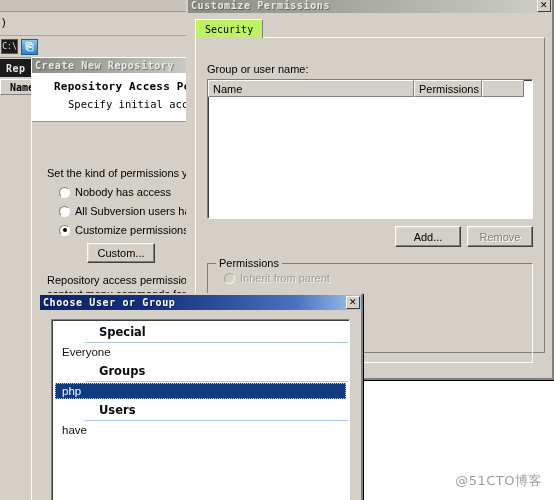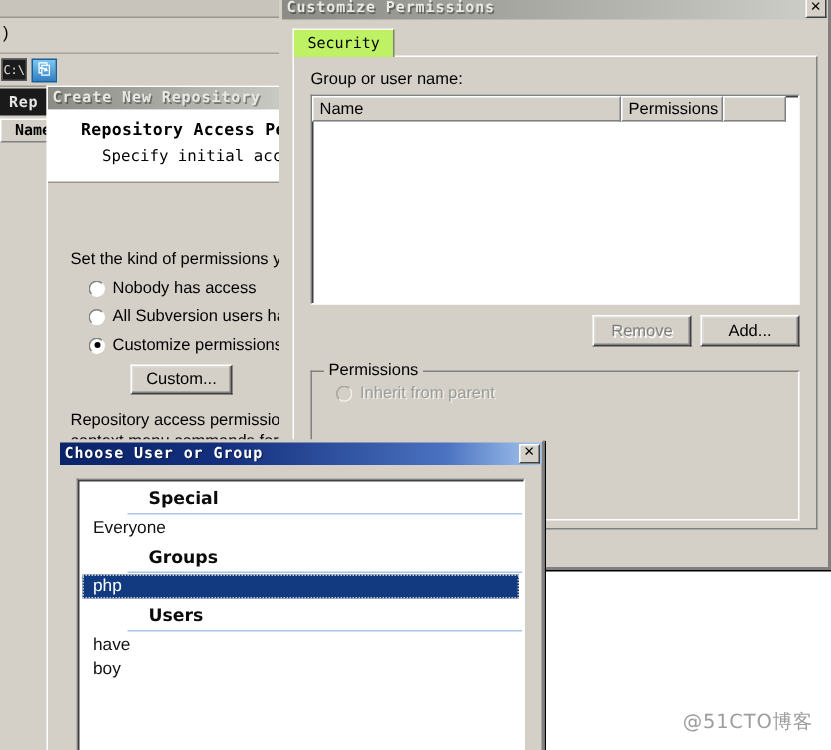--- a/index.html
+++ b/index.html
@@ -286,21 +286,21 @@
     box-sizing: border-box;
     text-align: right;
   }
   .tabpane {
     border: 1px solid #ffffff;
     border-right-color: #808080;
     border-bottom-color: #808080;
     background: #d4d0c8;
     height: 316px;
     margin-top: -1px;
-    padding: 9px 11px 0 11px;
+    padding: 25px 11px 0 11px;
     box-sizing: border-box;
     position: relative;
   }
   .field-label { font-size: 11px; margin-bottom: 4px; }
   .listview {
     background: #ffffff;
     border: 1px solid #808080;
     border-right-color: #ffffff;
     border-bottom-color: #ffffff;
     box-shadow: inset 1px 1px 0 #404040;
@@ -503,22 +503,22 @@
 
       <div class="listview">
         <div class="lv-header">
           <div class="lv-col c1">Name</div>
           <div class="lv-col c2">Permissions</div>
           <div class="lv-col c3"></div>
         </div>
       </div>
 
       <div class="btn-row">
+        <div class="btn">Add...</div>
         <div class="btn disabled">Remove</div>
-        <div class="btn">Add...</div>
       </div>
 
       <fieldset class="group">
         <legend>Permissions</legend>
         <div class="radio-row dimtext">
           <span class="radio dim"></span>
           <span>Inherit from parent</span>
         </div>
       </fieldset>
 
@@ -544,19 +544,18 @@
     <div id="choose-list">
 
       <div class="grp-head">Special</div>
       <div class="grp-item">Everyone</div>
 
       <div class="grp-head">Groups</div>
       <div class="grp-item selected">php</div>
 
       <div class="grp-head">Users</div>
       <div class="grp-item">have</div>
-      <div class="grp-item">boy</div>
 
     </div>
   </div>
 </div>
 
 <div id="watermark">@51CTO博客</div>
 
 </body></html>

